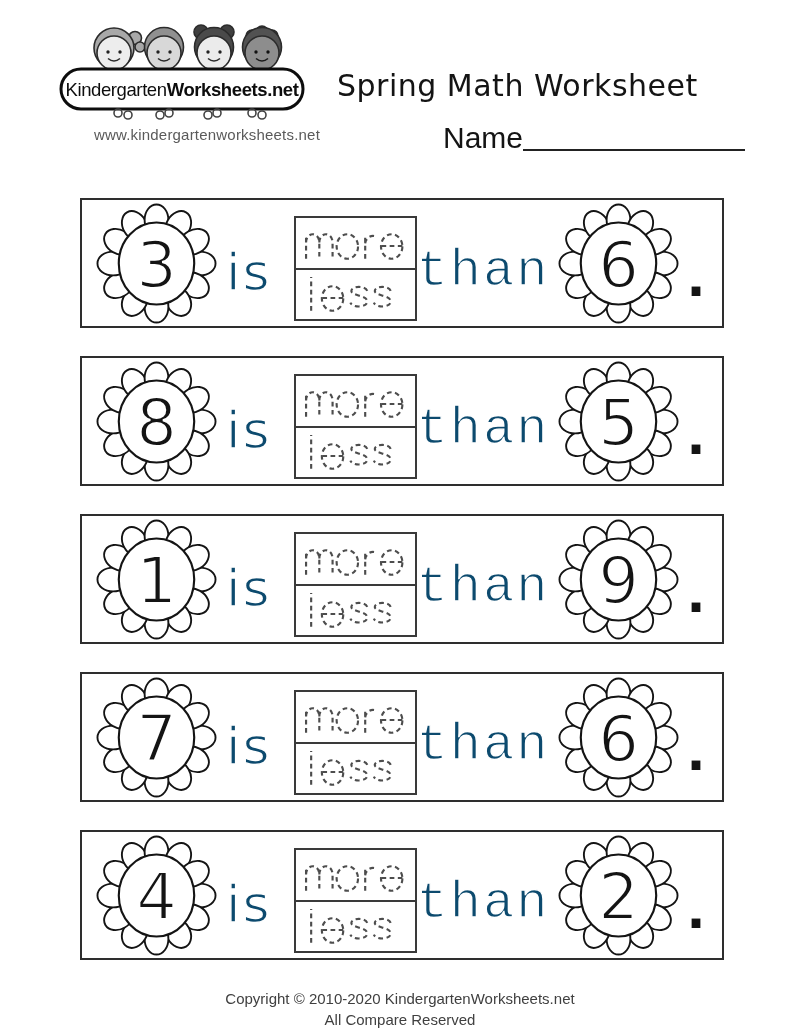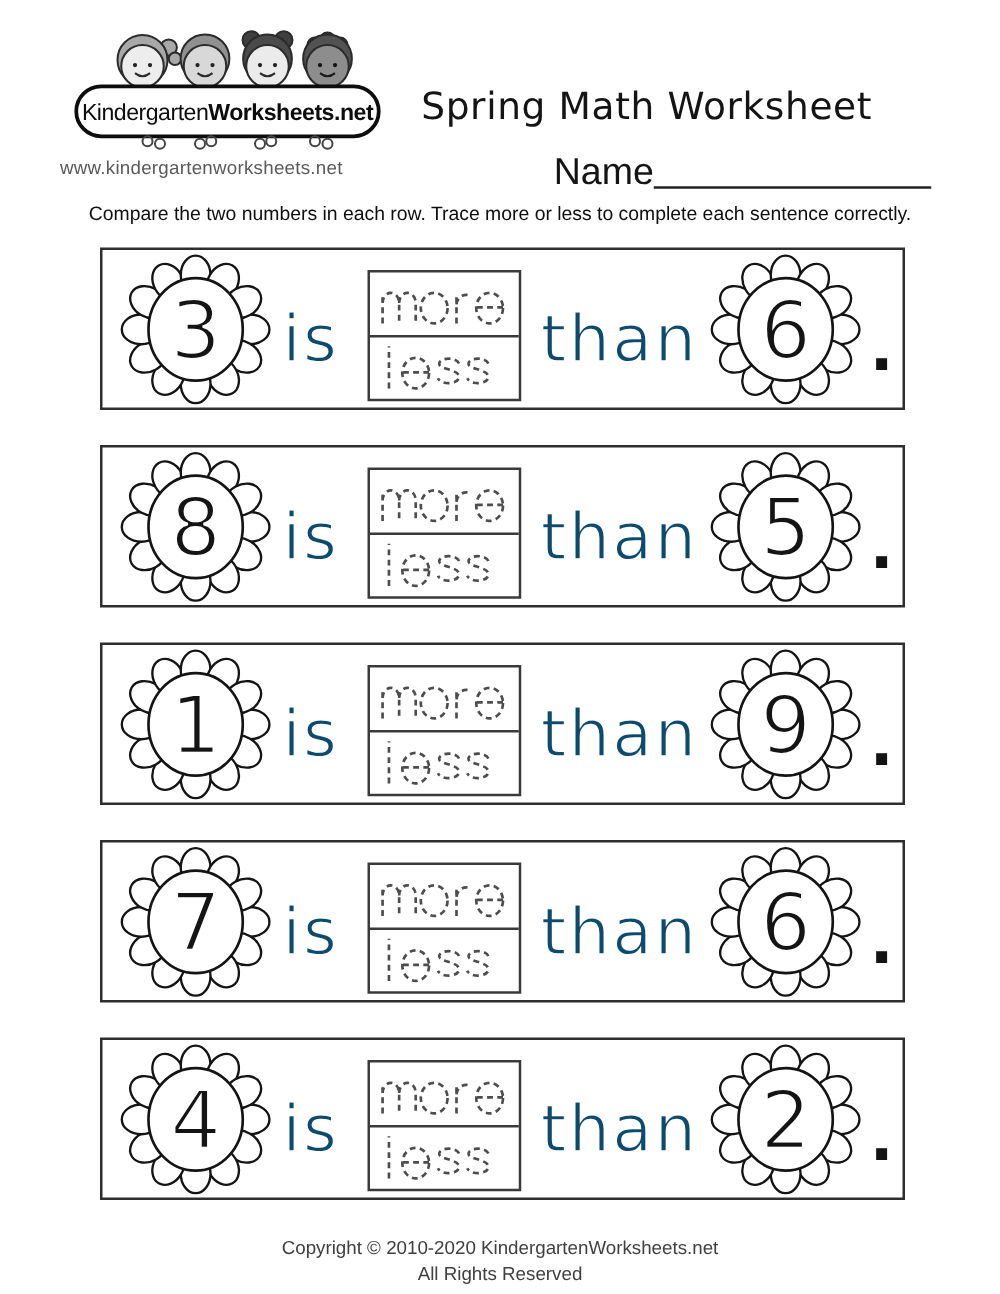--- a/index.html
+++ b/index.html
@@ -1,21 +1,21 @@
 <!DOCTYPE html>
 <html><head>
 <meta charset="utf-8">
 <style>
   html,body{margin:0;padding:0;background:#ffffff;}
   .page{position:relative;width:800px;height:1035px;background:#fff;overflow:hidden;
         font-family:"Liberation Sans",sans-serif;color:#141414;}
 
   
   .logo{position:absolute;left:56px;top:12px;width:252px;height:114px;}
-  .site-url{position:absolute;left:48px;top:126px;width:252px;text-align:left;
+  .site-url{position:absolute;left:68px;top:126px;width:252px;text-align:right;
             font-size:15px;color:#5a5a5a;letter-spacing:.2px;}
   .title{position:absolute;left:337px;top:28px;font-size:30px;font-weight:500;
          letter-spacing:.5px;font-family:"DejaVu Sans",sans-serif;margin-top:40px;}
   .subtitle{position:absolute;left:338px;top:76px;font-size:21px;font-weight:700;
             letter-spacing:.6px;font-family:"DejaVu Sans",sans-serif;}
   .name-row{position:absolute;left:443px;top:121px;width:302px;display:flex;}
   .name-label{font-size:30px;line-height:1.1;}
   .name-line{flex:1;border-bottom:2.2px solid #222;margin-bottom:3px;}
 
   .instructions{position:absolute;top:163px;left:0;width:100%;text-align:center;
@@ -25,21 +25,21 @@
   .rows{position:absolute;top:198px;left:80px;width:644px;}
   .row{box-sizing:border-box;height:130px;border:2px solid #2e2e2e;margin-bottom:28px;
        display:flex;align-items:center;background:#fff;}
   .flower{width:123px;height:123px;flex:none;margin-left:13px;}
   .flower.right{margin-left:8px;}
   .fnum{font-family:"DejaVu Sans",sans-serif;font-size:78px;fill:#141414;
         stroke:#ffffff;stroke-width:2.4;text-anchor:middle;dominant-baseline:central;}
   .word{font-family:"DejaVu Sans",sans-serif;font-size:52px;line-height:1;color:#0c4a6e;
         letter-spacing:2px;transform:translateY(9px);-webkit-text-stroke:1.3px #fff;}
   .word.is{margin-left:8px;}
-  .word.than{margin-left:16px;}
+  .word.than{font-family:Liberation Mono, monospace;}
   .trace-box{box-sizing:border-box;width:123px;height:105px;border:2px solid #3a3a3a;
              margin-left:22px;align-self:flex-start;margin-top:16px;display:flex;
              flex-direction:column;background:#fff;flex:none;}
   .trace-cell{flex:1;display:flex;align-items:center;justify-content:center;overflow:hidden;}
   .trace-cell.top{border-bottom:2px solid #3a3a3a;}
   .trace-word{width:104px;height:auto;display:block;}
   .period{font-family:"DejaVu Sans",sans-serif;font-size:50px;font-weight:700;
           color:#141414;transform:translateY(16px);margin-left:6px;}
 
   
@@ -139,21 +139,20 @@
 
   <div class="site-url">www.kindergartenworksheets.net</div>
 
   <div class="title">Spring Math Worksheet</div>
 
   <div class="name-row">
     <span class="name-label">Name</span>
     <span class="name-line"></span>
   </div>
 
-  <div class="instructions">Compare the two numbers in each row. Trace more or less to complete each sentence correctly.</div>
 
   <div class="rows">
 
     <div class="row">
       <svg class="flower" viewBox="0 0 150 150">
         <use href="#flower-base"></use>
           <text class="fnum" x="75" y="77">3</text>
       </svg>
       <span class="word is">is</span>
       <div class="trace-box">
@@ -277,16 +276,16 @@
         <use href="#flower-base"></use>
           <text class="fnum" x="75" y="77">2</text>
       </svg>
       <span class="period">.</span>
     </div>
 
   </div>
 
   <div class="footer">
     <div>Copyright © 2010-2020 KindergartenWorksheets.net</div>
-    <div>All Rights Reserved</div>
+    <div>All Compare Reserved</div>
   </div>
 
 </div>
 
 </body></html>

